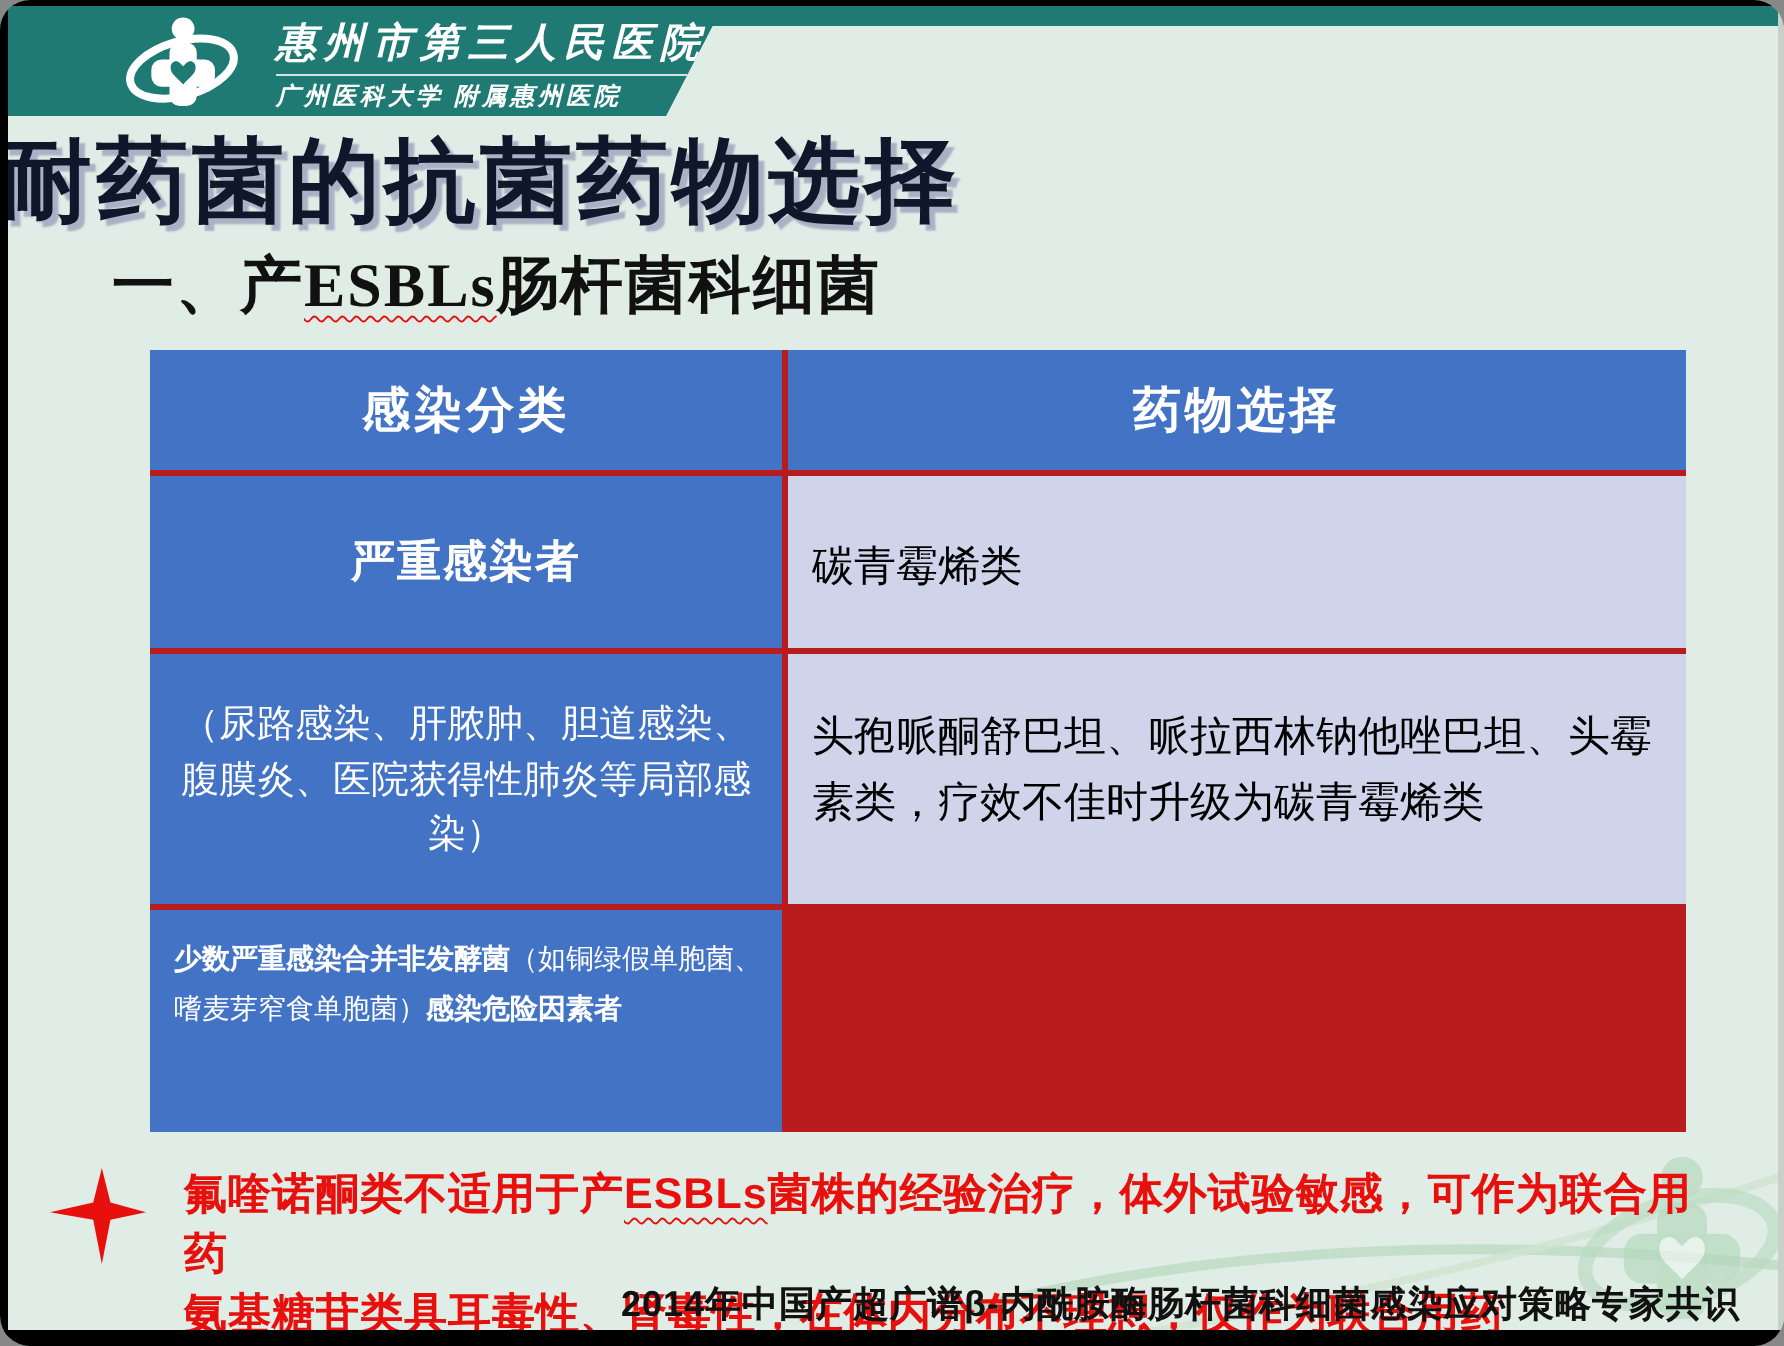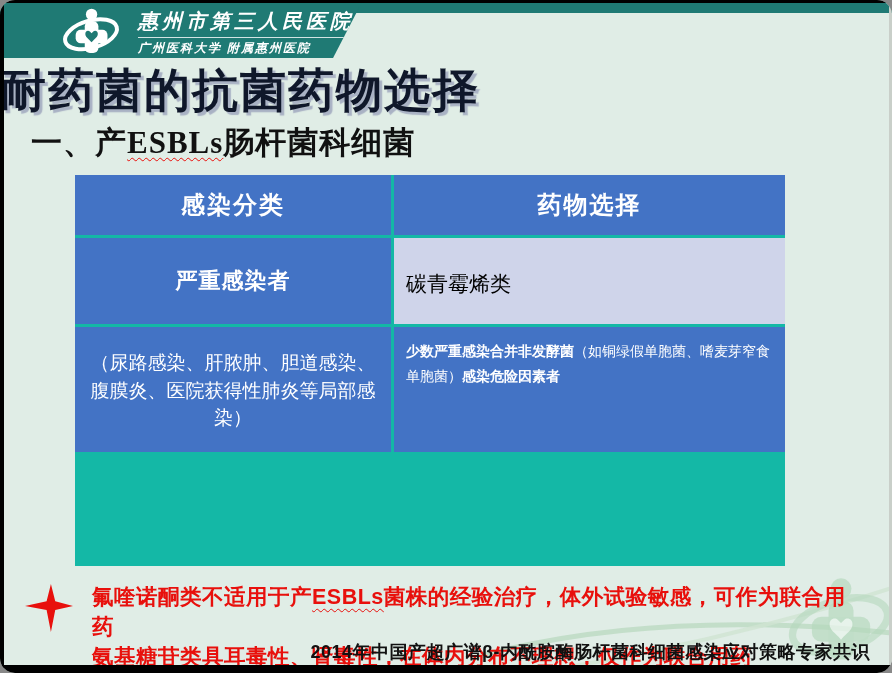--- a/index.html
+++ b/index.html
@@ -29,35 +29,35 @@
   }
   .hospital-affil { font-family: "Liberation Serif", serif; font-style: italic; font-weight: bold; font-size: 12px; letter-spacing: 2px; margin-top: 2px; }
 
   .page-title {
     position: absolute; top: 60px; left: 0; width: 100%;
     text-align: left; font-family: "Liberation Serif", serif;
     font-size: 46px; font-weight: bold; color: #0f172a;
     text-shadow: 3px 3px 1px #a9b2c4; letter-spacing: 2px; z-index: 1;
   }
   .section-heading {
-    position: absolute; top: 122px; left: 31px;
+    position: absolute; top: 122px; left: 56px;
     font-family: "Liberation Serif", serif; font-size: 31px; font-weight: bold; color: #111;
     letter-spacing: 1px;
   }
   .wavy {
     text-decoration: underline; text-decoration-style: wavy;
     text-decoration-color: #e8100c; text-decoration-thickness: 1px;
     text-underline-offset: 4px;
   }
 
   .tbl {
-    position: absolute; left: 75px; top: 175px; width: 710px;
+    position: absolute; left: 75px; top: 175px; width: 768px;
     display: grid; grid-template-columns: 316px 1fr;
     grid-template-rows: 60px 86px 125px 111px;
-    gap: 3px; background: #14b8a6; z-index: 1;
+    gap: 3px; background: #b91c1c; z-index: 1;
   }
   .cell { overflow: hidden; }
   .cell.blue { background: #4373c5; color: #fff; }
   .cell.lav  { background: #cfd4ea; color: #000; }
   .hdr { display: flex; align-items: center; justify-content: center;
          font-size: 24px; font-weight: bold; letter-spacing: 2px; }
   .leftcell { display: flex; flex-direction: column; align-items: center; justify-content: center;
               text-align: center; padding: 4px 10px; }
   .lt { font-size: 22px; font-weight: bold; letter-spacing: 1px; }
   .ld { font-size: 19px; line-height: 1.45; margin-top: 2px; }
@@ -113,20 +113,21 @@
     <div class="cell blue hdr">药物选择</div>
 
     <div class="cell blue leftcell">
       <div class="lt">严重感染者</div>
     </div>
     <div class="cell lav rightcell rc1">碳青霉烯类</div>
 
     <div class="cell blue leftcell">
       <div class="ld">（尿路感染、肝脓肿、胆道感染、腹膜炎、医院获得性肺炎等局部感染）</div>
     </div>
+    <div class="cell lav rightcell rc2">头孢哌酮舒巴坦、哌拉西林钠他唑巴坦、头霉素类，疗效不佳时升级为碳青霉烯类</div>
 
     <div class="cell blue leftcell3"><span class="b">少数严重感染合并非发酵菌</span><span>（如铜绿假单胞菌、嗜麦芽窄食单胞菌）</span><span class="b">感染危险因素者</span></div>
   </div>
 
   <svg class="note-star" width="48" height="56" viewBox="0 0 100 100">
     <polygon points="54,0 63,36 100,46 63,54 54,100 45,54 0,46 45,36" fill="#e8100c"></polygon>
   </svg>
   <div class="notes">
     <div><span>氟喹诺酮类不适用于产</span><span class="wavy">ESBLs</span><span>菌株的经验治疗，体外试验敏感，可作为联合用药</span></div>
     <div>氨基糖苷类具耳毒性、肾毒性，在体内分布不理想，仅作为联合用药</div>

